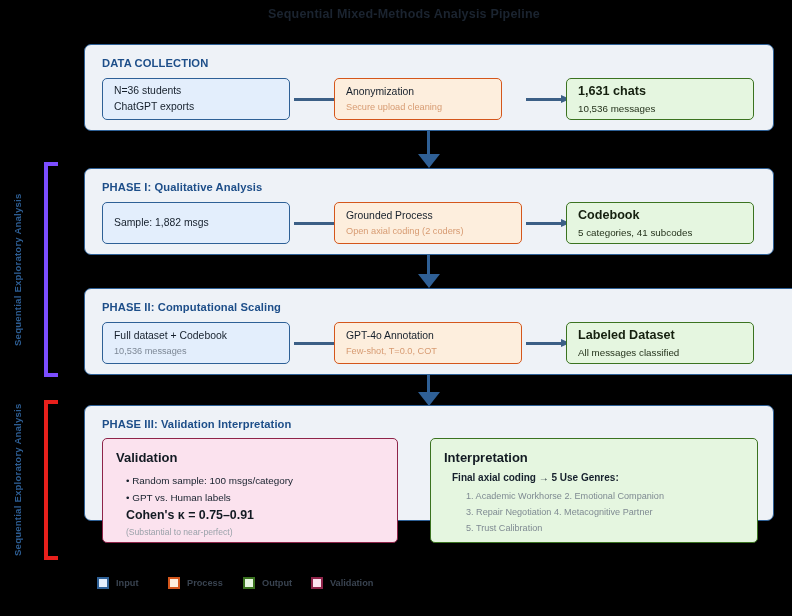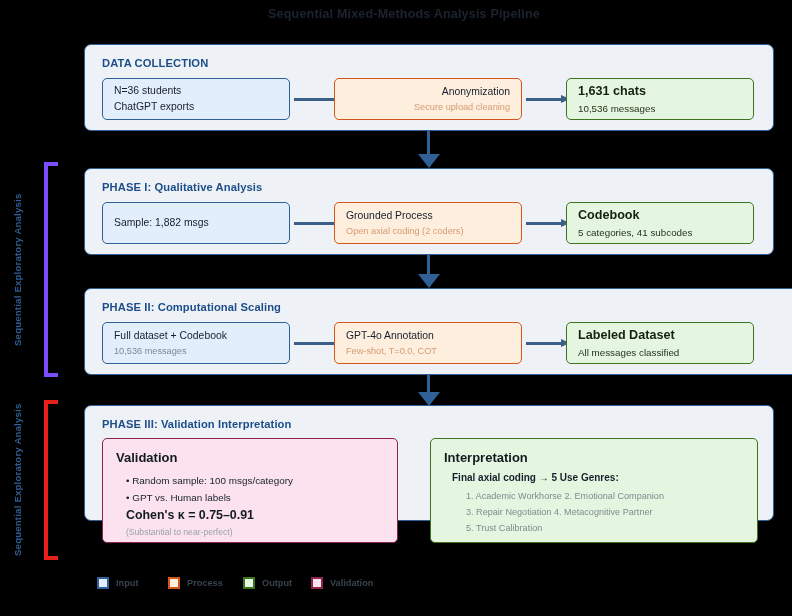--- a/index.html
+++ b/index.html
@@ -140,21 +140,21 @@
     <div class="node input" style="left:17px; top:33px; width:188px; height:42px;">
       <div class="l1">N=36 students</div>
       <div class="l1">ChatGPT exports</div>
     </div>
 
     <div class="harrow" style="left:209px; top:50px; width:118px;">
       <div class="shaft"></div>
       <div class="head"></div>
     </div>
 
-    <div class="node process" style="left:249px; top:33px; width:188px; height:42px;text-align:right;">
+    <div class="node process" style="left:249px; top:33px; width:168px; height:42px;">
       <div class="l1">Anonymization</div>
       <div class="l2">Secure upload cleaning</div>
     </div>
 
     <div class="harrow" style="left:441px; top:50px; width:44px;">
       <div class="shaft"></div>
       <div class="head"></div>
     </div>
 
     <div class="node output" style="left:481px; top:33px; width:188px; height:42px;">

